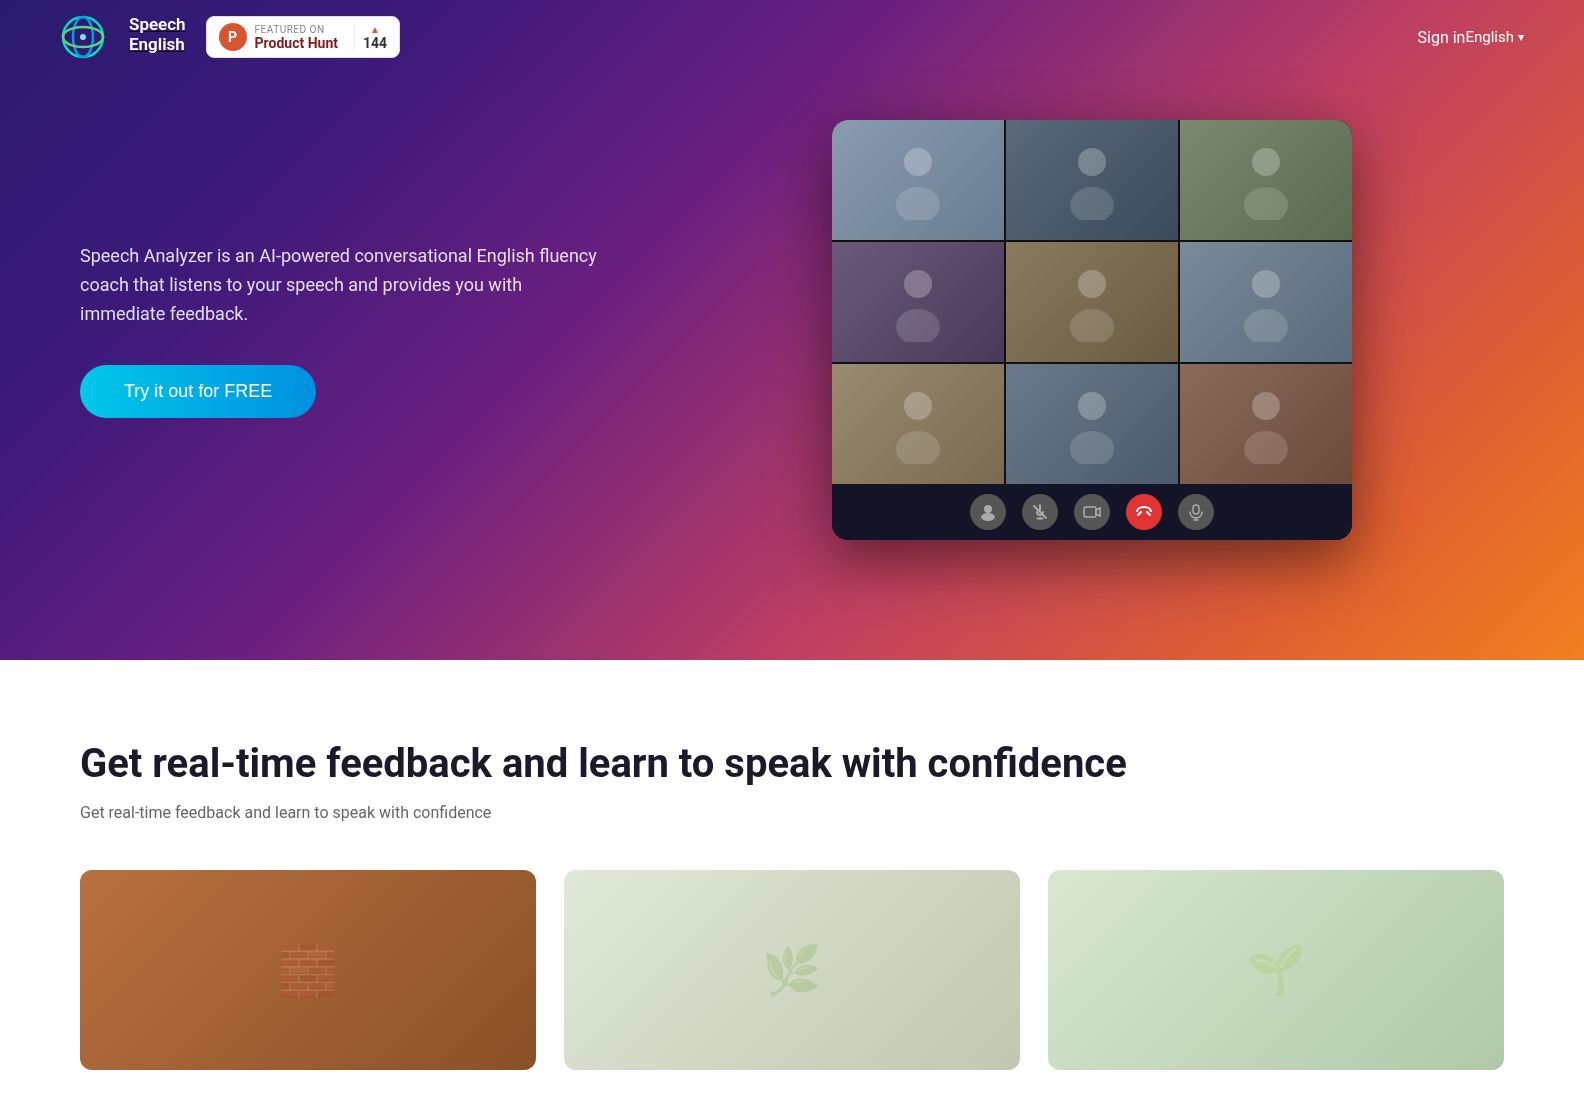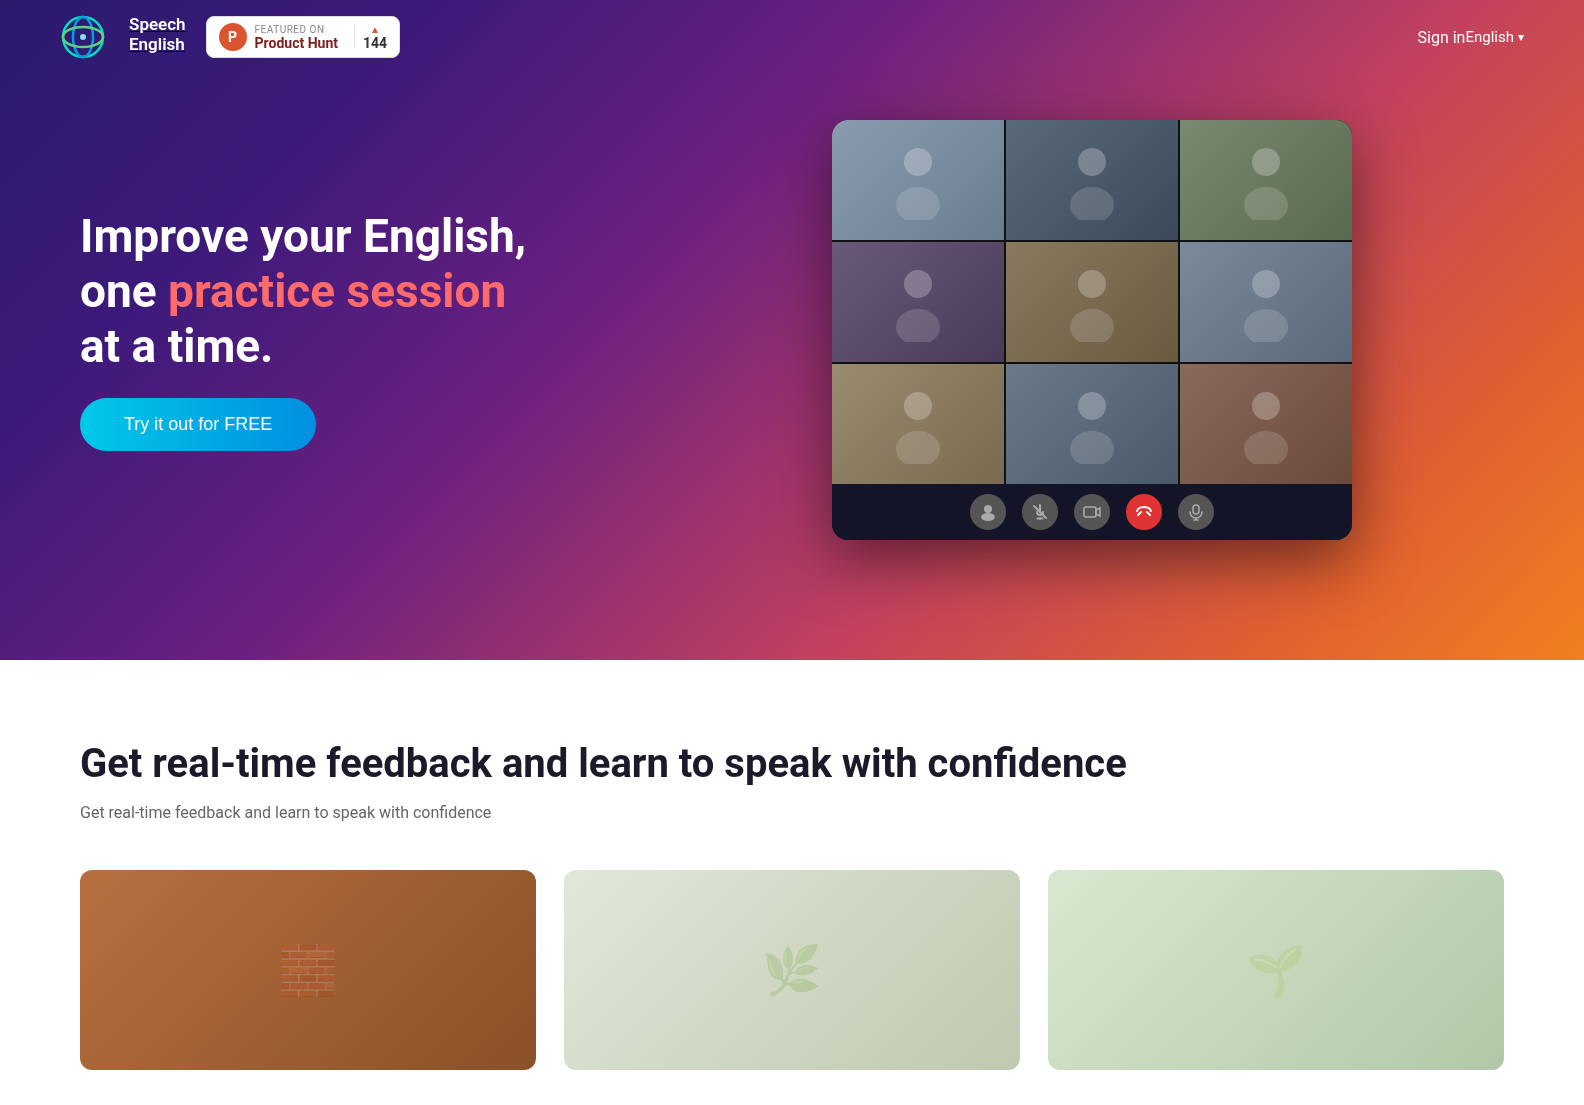--- a/index.html
+++ b/index.html
@@ -220,25 +220,21 @@
     <div class="nav-right">
       <a class="nav-signin">Sign in</a>
       <div class="nav-lang">
         <span>English</span>
         <span class="chevron">▾</span>
       </div>
     </div>
   </div>
 
   <div class="hero-left">
-    <div class="hero-title">
-      <span>Improve your English,</span><br>
-      <span>one </span><span class="highlight">practice session</span><span></span><br>
-      <span>at a time.</span>
-    </div>
+    <p class="hero-desc">Speech Analyzer is an AI-powered conversational English fluency coach that listens to your speech and provides you with immediate feedback.</p>
     <button class="hero-cta">Try it out for FREE</button>
   </div>
 
   <div class="hero-right">
     <div class="video-frame">
       <div class="video-grid">
 
         <div class="video-cell vc1">
           <div class="video-person">
 

